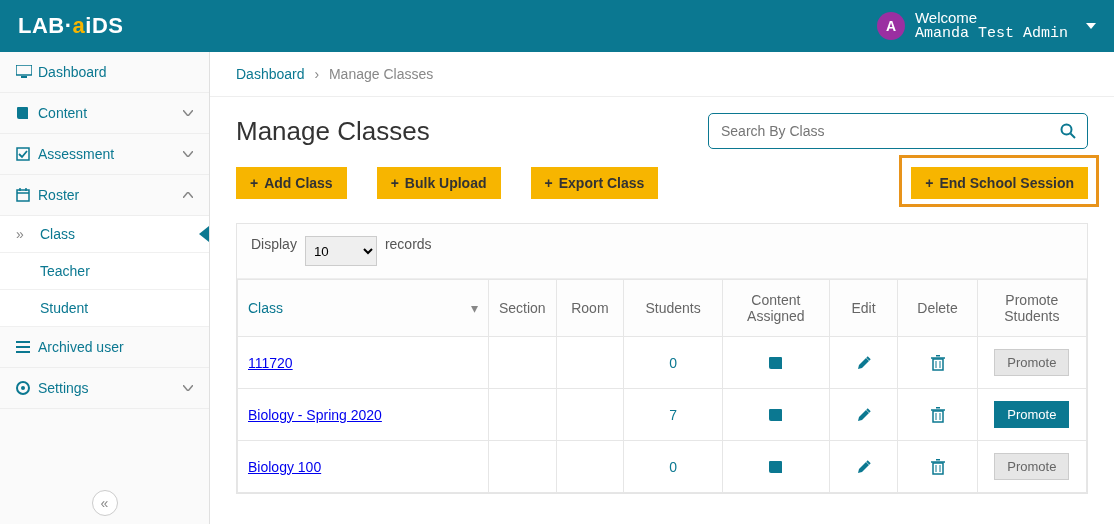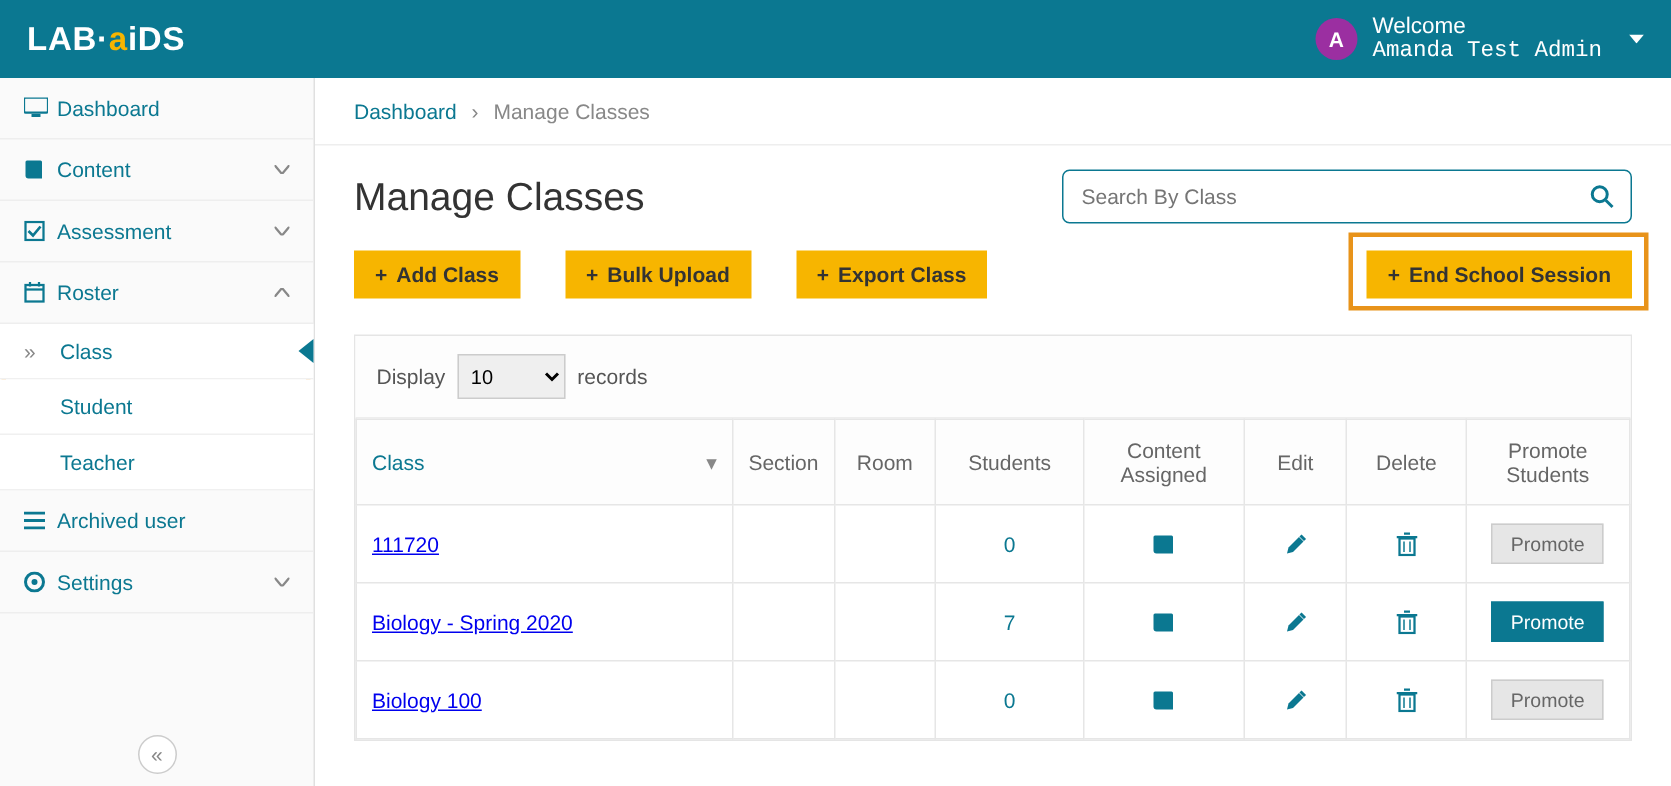--- a/index.html
+++ b/index.html
@@ -32,21 +32,21 @@
   .page-title { font-size: 26px; font-weight: 400; color: #333; }
   .search-wrap { position: relative; }
   .search-wrap input { width: 380px; height: 36px; border: 1px solid #0b7891; border-radius: 5px; padding: 0 36px 0 12px; font-size: 14px; color: #8b5cf6; }
   .search-wrap .sicon { position: absolute; right: 12px; top: 50%; transform: translateY(-50%); color: #0b7891; }
 
   .actions-row { display: flex; gap: 30px; padding: 4px 26px 24px; position: relative; }
   .ybtn { background: #f7b500; border: none; padding: 8px 14px; font-size: 14px; font-weight: 600; color: #333; display: inline-flex; align-items: center; gap: 6px; cursor: pointer; }
   .actions-right { margin-left: auto; position: relative; }
 
   .table-wrap { margin: 0 26px; border: 1px solid #e5e5e5; }
-  .display-row { padding: 12px 14px; color: #555; display: flex; align-items: center; gap: 8px; border-bottom: 1px solid #eee; background: #fdfdfd; }
+  .display-row { padding: 12px 14px; color: #555; display: flex; align-items: flex-start; gap: 8px; border-bottom: 1px solid #eee; background: #fdfdfd; }
   .display-row select { height: 30px; width: 72px; border: 1px solid #ccc; padding: 0 4px; }
 
   table { width: 100%; border-collapse: collapse; }
   th, td { border: 1px solid #e6e6e6; padding: 12px 10px; text-align: center; color: #555; }
   th { background: #fdfdfd; font-weight: 400; color: #666; }
   th.first { text-align: left; color: #0b7891; }
   th.first .sort { float: right; color: #888; }
   td.class-name { text-align: left; color: #0b7891; }
   .icon-link { color: #0b7891; cursor: pointer; }
   .promote-btn { background: #e6e6e6; border: 1px solid #ccc; padding: 5px 12px; color: #666; font-size: 13px; cursor: pointer; }
@@ -130,24 +130,24 @@
           </svg>
         </span>
     </div>
     <div class="highlight-box" style="top:177px; left:1px; width:206px; height:43px;"></div>
     <div class="nav-sub active">
       <span style="position:absolute; left:16px; color:#888;">»</span>
       <span>Class</span>
       <span class="active-marker"></span>
     </div>
     <div class="nav-sub">
+      <span>Teacher</span>
+    </div>
+    <div class="nav-sub">
       <span>Student</span>
-    </div>
-    <div class="nav-sub">
-      <span>Teacher</span>
     </div>
     <div class="nav-item">
       <span class="ico">
         <svg width="14" height="12" viewBox="0 0 14 12">
             <line x1="0" y1="1" x2="14" y2="1" stroke="#0b7891" stroke-width="2"></line>
             <line x1="0" y1="6" x2="14" y2="6" stroke="#0b7891" stroke-width="2"></line>
             <line x1="0" y1="11" x2="14" y2="11" stroke="#0b7891" stroke-width="2"></line>
           </svg>
       </span>
       <span>Archived user</span>

